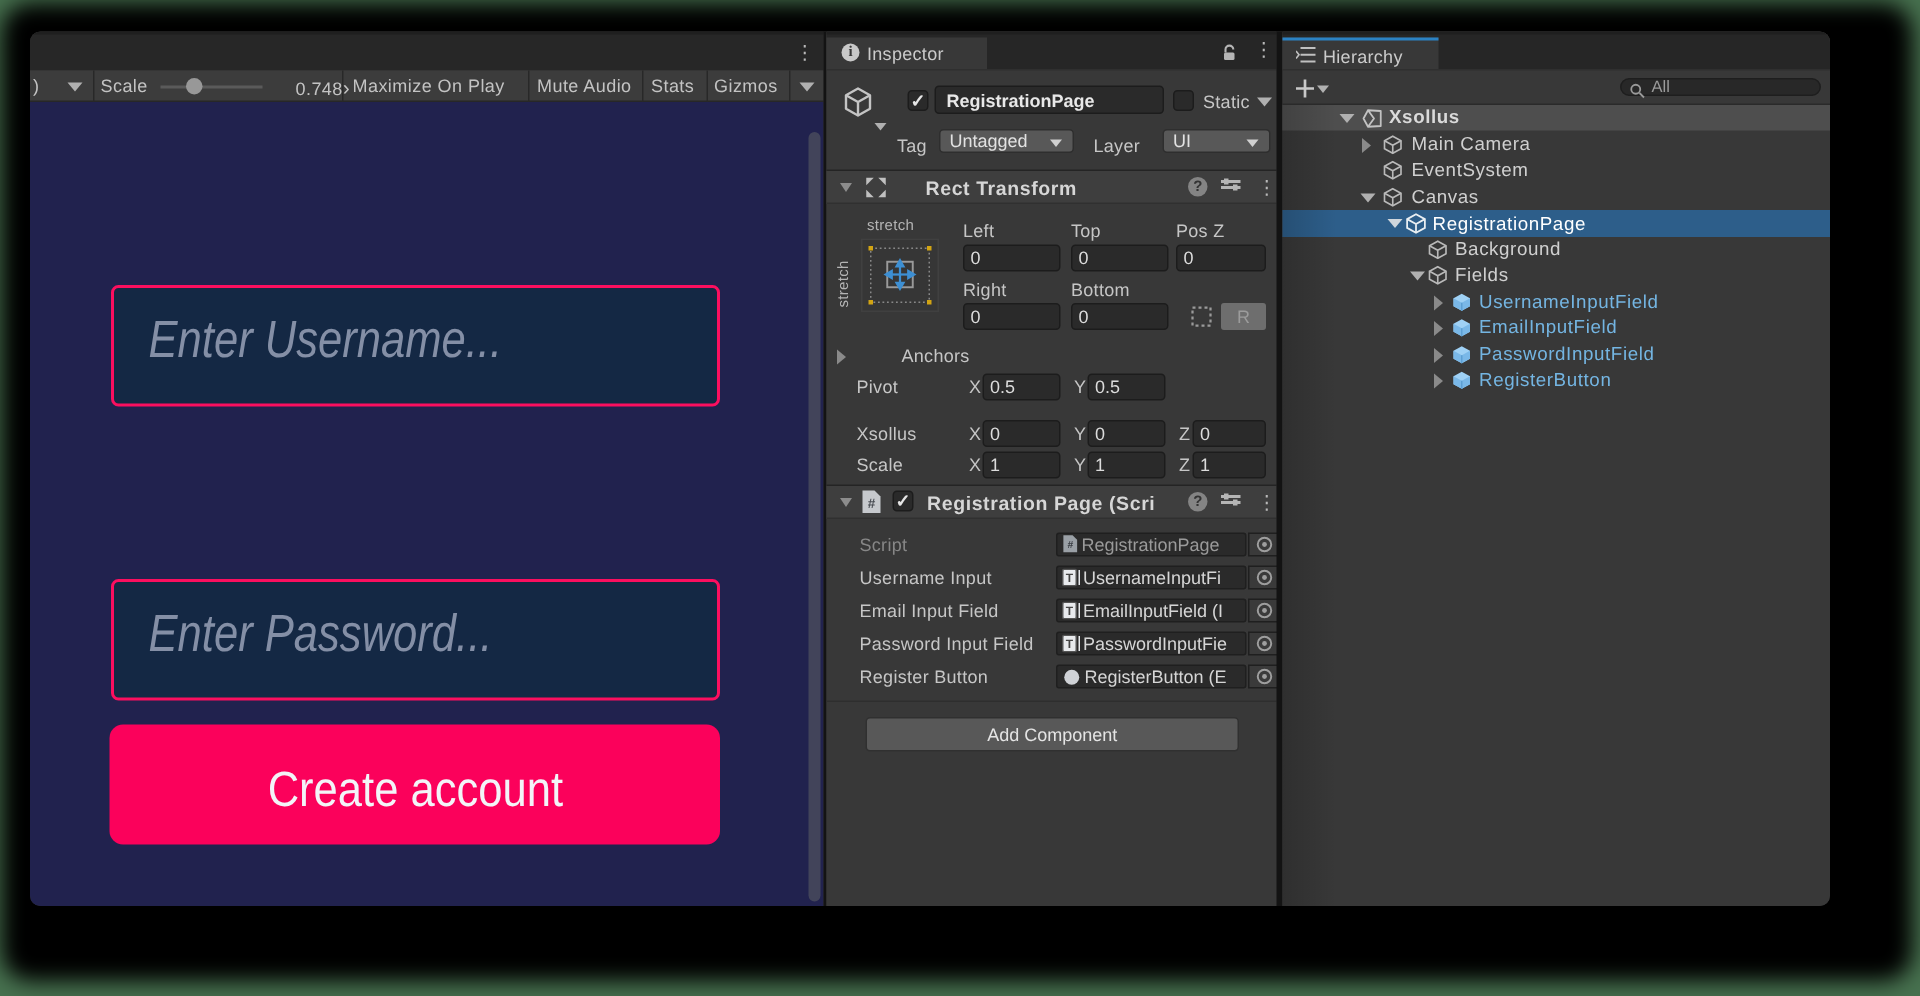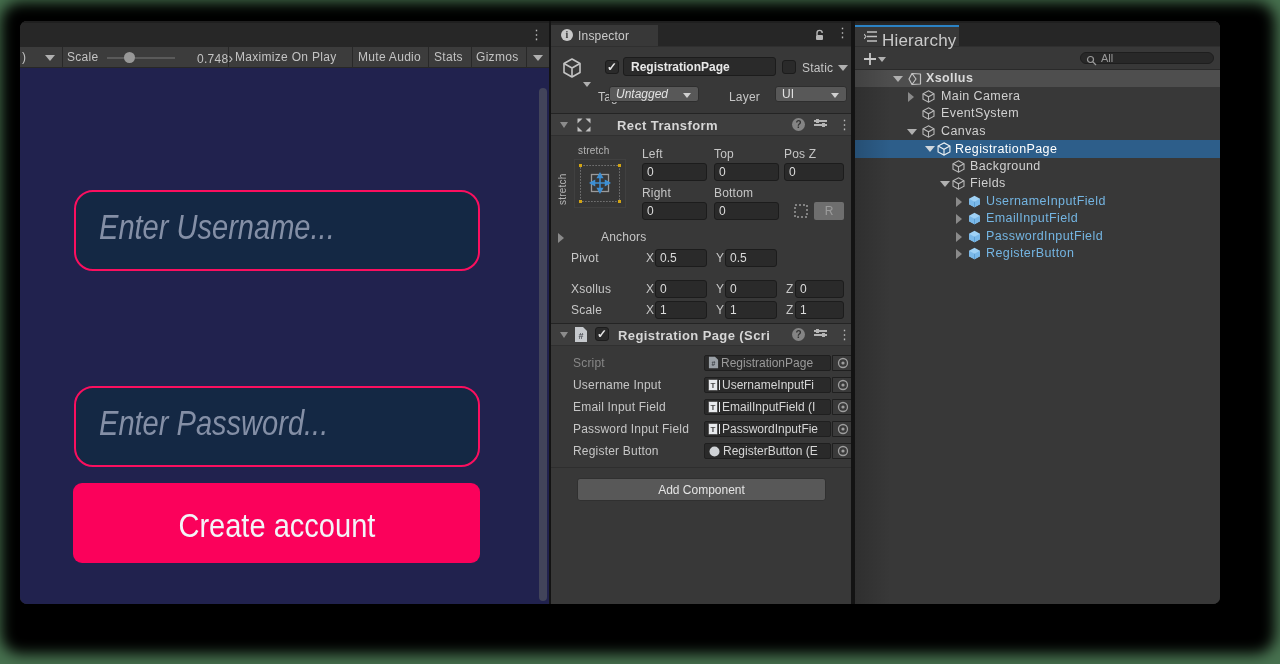--- a/index.html
+++ b/index.html
@@ -9,21 +9,21 @@
 #shadow { position:absolute; left:1px; top:2px; width:1274px; height:652px; background:#000; border-radius:20px; filter:blur(7px); }
 #win { position:absolute; left:20px; top:21px; width:1200px; height:583px; background:#383838; border-radius:7px; overflow:hidden; }
 
 
 #game { position:absolute; left:0; top:0; width:529px; height:583px; }
 #game-tabbar { position:absolute; left:0; top:0; width:529px; height:26px; background:#272727; border-top:2px solid #1f1f1f; }
 #game-toolbar { position:absolute; left:0; top:26px; width:529px; height:21px; background:#3c3c3c; border-bottom:1px solid #272727; font-size:12px; letter-spacing:0.3px; color:#c3c3c3; }
 .tsep { position:absolute; top:0; width:1px; height:21px; background:#282828; }
 #game-view { position:absolute; left:0; top:47px; width:529px; height:536px; background:#21224e; }
 #gsep { position:absolute; left:529px; top:0; width:2px; height:583px; background:#131313; }
-.gfield { position:absolute; left:54px; width:406px; height:81px; background:#142844; border:2.5px solid #fb0f5f; border-radius:19px; color:#848fa6; font-style:italic; font-size:35px; line-height:70px; padding-left:23px; white-space:nowrap; }
+.gfield { position:absolute; left:54px; width:406px; height:81px; background:#142844; border:2.5px solid #fb0f5f; border-radius:5px; color:#848fa6; font-style:italic; font-size:35px; line-height:70px; padding-left:23px; white-space:nowrap; }
 .gph { display:inline-block; transform:scaleX(0.83); transform-origin:0 50%; }
 #gbt { display:inline-block; transform:scaleX(0.88); transform-origin:50% 50%; }
 #gbtn { position:absolute; left:53px; top:415px; width:407px; height:80px; background:#fb015b; border-radius:9px; color:#f3f4f8; font-size:33px; text-align:center; line-height:85px; }
 #gscroll { position:absolute; left:519px; top:20px; width:8px; height:513px; background:#42445a; border-radius:4px; }
 .kebab { color:#b9b9b9; font-size:13px; letter-spacing:0; line-height:5px; text-align:center; }
 
 
 .txt { position:absolute; white-space:nowrap; }
 .tri-d { width:0; height:0; border-left:5px solid transparent; border-right:5px solid transparent; border-top:6px solid #b0b0b0; }
 .tri-r { width:0; height:0; border-top:5px solid transparent; border-bottom:5px solid transparent; border-left:6px solid #8a8a8a; }
@@ -107,21 +107,21 @@
           <path d="M3 6.5 L11 11 L19 6.5 M11 11 L11 20"></path>
         </g>
       </svg>
     <div class="tri-d abs" style="left:32px;top:61px;border-left-width:4px;border-right-width:4px;border-top-width:5px;"></div>
     <div class="check" style="left:54px;top:39px;">✓</div>
     <div class="field" style="left:72px;top:36px;width:153px;height:19px;line-height:18px;padding-left:7px;font-weight:bold;color:#e8e8e8;">RegistrationPage</div>
     <div class="check" style="left:231px;top:39px;color:transparent;">✓</div>
     <span class="lab" style="left:251px;top:40px;">Static</span>
     <div class="tri-d abs" style="left:287px;top:44px;"></div>
     <span class="lab" style="left:47px;top:69px;">Tag</span>
-    <div class="drop" style="left:58px;top:65px;width:90px;height:16px;line-height:15px;padding-left:6px;font-style:italic;">Untagged<span class="abs tri-d" style="left:73px;top:6px;border-top-color:#d0d0d0;border-left-width:4px;border-right-width:4px;border-top-width:5px;"></span></div>
+    <div class="drop" style="left:75px;top:65px;width:90px;height:16px;line-height:15px;padding-left:6px;">Untagged<span class="abs tri-d" style="left:73px;top:6px;border-top-color:#d0d0d0;border-left-width:4px;border-right-width:4px;border-top-width:5px;"></span></div>
     <span class="lab" style="left:178px;top:69px;">Layer</span>
     <div class="drop" style="left:224px;top:65px;width:72px;height:16px;line-height:15px;padding-left:6px;">UI<span class="abs tri-d" style="left:55px;top:6px;border-top-color:#d0d0d0;border-left-width:4px;border-right-width:4px;border-top-width:5px;"></span></div>
     <div id="hdr-sep"></div>
 
     <div class="sect-h" style="top:93px;"></div>
     <div class="tri-d abs" style="left:9px;top:101px;border-top-color:#8c8c8c;border-left-width:4.5px;border-right-width:4.5px;"></div>
     <svg class="abs" style="left:26px;top:97px;" width="14" height="14" viewBox="0 0 14 14">
         <g fill="#c0c0c0">
           <path d="M5.5 0.5 L0.5 0.5 L0.5 5.5 L2.2 3.8 L3.8 2.2 Z"></path>
           <path d="M8.5 0.5 L13.5 0.5 L13.5 5.5 L11.8 3.8 L10.2 2.2 Z"></path>
@@ -278,21 +278,21 @@
   <div id="hier">
     <div id="hier-tabbar"></div>
     <div class="abs" style="left:0;top:25px;width:365px;height:1px;background:#2f2f2f;"></div>
       <div id="hier-tab">
       <svg class="abs" style="left:9px;top:3px;" width="14" height="13" viewBox="0 0 14 13">
           <g stroke="#c0c0c0" stroke-width="1.4">
             <path d="M3 2 L13 2 M3 6.5 L13 6.5 M3 11 L13 11"></path>
             <path d="M0 4 L2 6.5 L0 9" fill="none" stroke-width="1.1"></path>
           </g>
         </svg>
-      <span class="txt" style="left:27px;top:4px;font-size:17px;letter-spacing:0.2px;color:#cbcbcb;">Hierarchy</span>
+      <span class="txt" style="left:27px;top:4px;font-size:12px;letter-spacing:0.2px;color:#cbcbcb;">Hierarchy</span>
     </div>
     <div class="abs" style="left:8px;top:31px;width:14px;height:14px;"><svg width="14" height="14" viewBox="0 0 14 14">
           <path d="M7 1 L7 13 M1 7 L13 7" stroke="#c8c8c8" stroke-width="1.8"></path>
         </svg></div>
     <div class="tri-d abs" style="left:23px;top:36px;border-left-width:4px;border-right-width:4px;border-top-width:5px;"></div>
     <div class="abs" style="left:225px;top:31px;width:134px;height:12px;background:#282828;border:1px solid #1e1e1e;border-radius:6px;">
       <svg class="abs" style="left:5px;top:2px;" width="11" height="11" viewBox="0 0 11 11">
           <circle cx="4.5" cy="4.5" r="3" fill="none" stroke="#9a9a9a" stroke-width="1.2"></circle>
           <path d="M7 7 L10 10" stroke="#9a9a9a" stroke-width="1.2"></path>
           <path d="M9 6 L9 6" stroke="#9a9a9a"></path>

